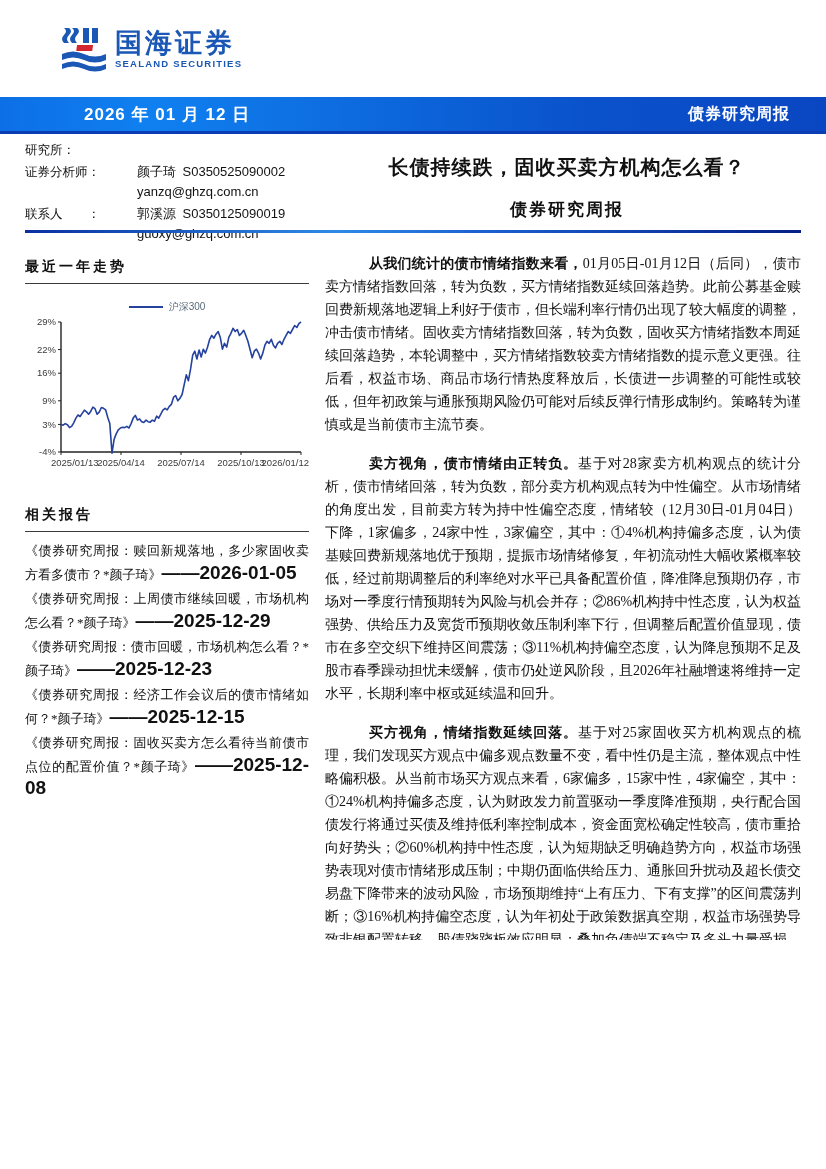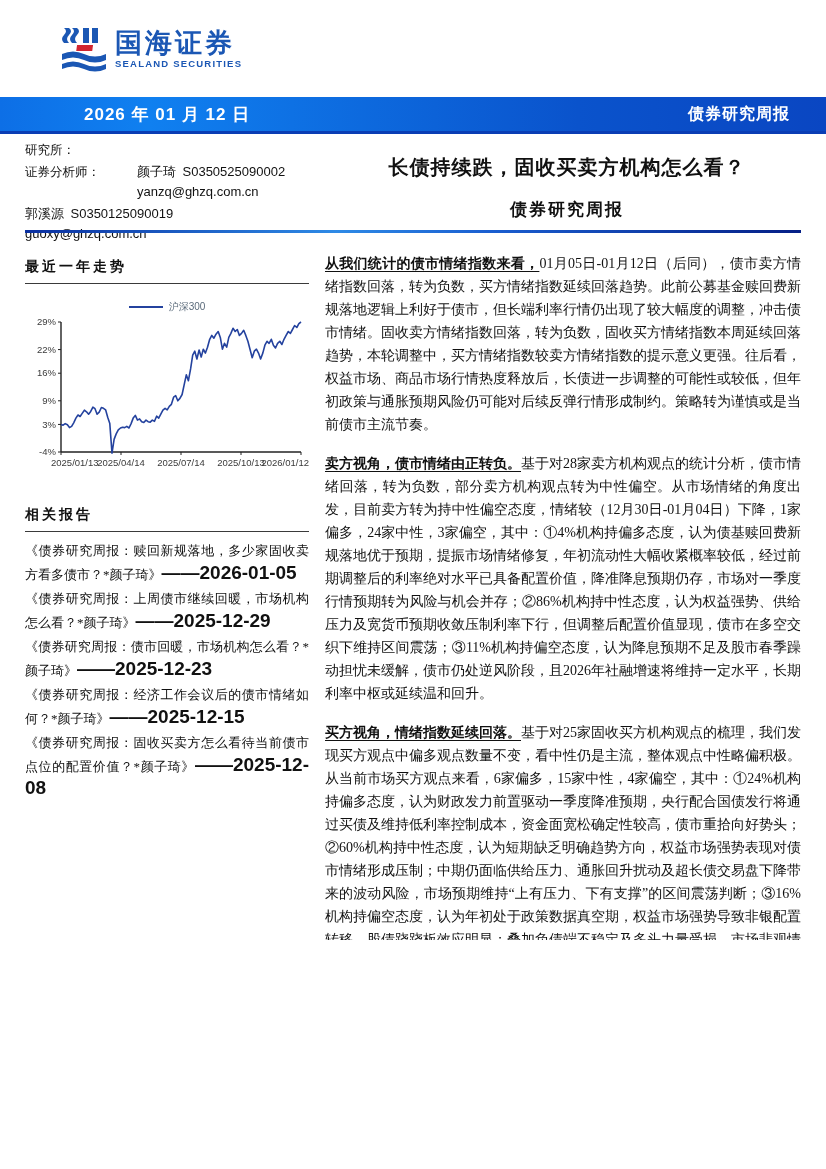--- a/index.html
+++ b/index.html
@@ -53,21 +53,21 @@
   .legend-label { font-size: 10px; color: #5a6a7a; font-family: "Liberation Sans", sans-serif; }
   .chart-wrap { margin-top: 2px; }
   .chart-wrap svg { overflow: visible; display: block; }
   .reports-sec { margin-top: 26px; }
   .reports-list { margin-top: 8px; }
   .report-item { font-size: 13px; line-height: 21.5px; text-align: justify; margin-bottom: 3px; }
   .report-date { font-family: Liberation Sans, sans-serif; font-weight: bold; font-size: 19px; }
   
   .maincol { flex: 1; }
   .maincol p { font-size: 14px; line-height: 23px; text-align: justify; margin-bottom: 16px; }
-  .lead { font-weight: bold; text-decoration: underline; text-underline-offset: 3px; }
+  .lead { font-weight: bold; text-underline-offset: 3px; margin-left: 44px; }
   .risk-row { display: flex; margin-top: 26px; font-size: 14px; align-items: baseline; }
   .risk-bullet { width: 9px; height: 9px; background: #111; flex: none; align-self: center; margin-right: 22px; }
   .risk-label { font-weight: bold; flex: none; margin-right: 38px; letter-spacing: 1px; }
   .risk-text { text-align: justify; }
   
   .footer {
     position: absolute; top: 1066px; left: 0; width: 826px;
     border-top: 2px solid #7f1d1d;
     display: flex; justify-content: space-between;
     padding: 8px 26px 0 58px; font-size: 13px;
@@ -106,20 +106,21 @@
     <div class="meta">
         <div class="meta-row">
           <span class="meta-label">研究所：</span>
           <span class="meta-val"></span>
         </div>
         <div class="meta-row">
           <span class="meta-label">证券分析师：</span>
           <span class="meta-val"><span class="line1"><span class="nm">颜子琦 </span>S0350525090002</span><a class="email" href="#">yanzq@ghzq.com.cn</a></span>
         </div>
         <div class="meta-row">
+          <span class="meta-label">联系人　　：</span>
           <span class="meta-val"><span class="line1"><span class="nm">郭溪源 </span>S0350125090019</span><a class="email" href="#">guoxy@ghzq.com.cn</a></span>
         </div>
       </div>
     <div class="titleblock">
       <h1>长债持续跌，固收买卖方机构怎么看？</h1>
       <h2>债券研究周报</h2>
     </div>
   </div>
   <div class="navy-rule"></div>
 

